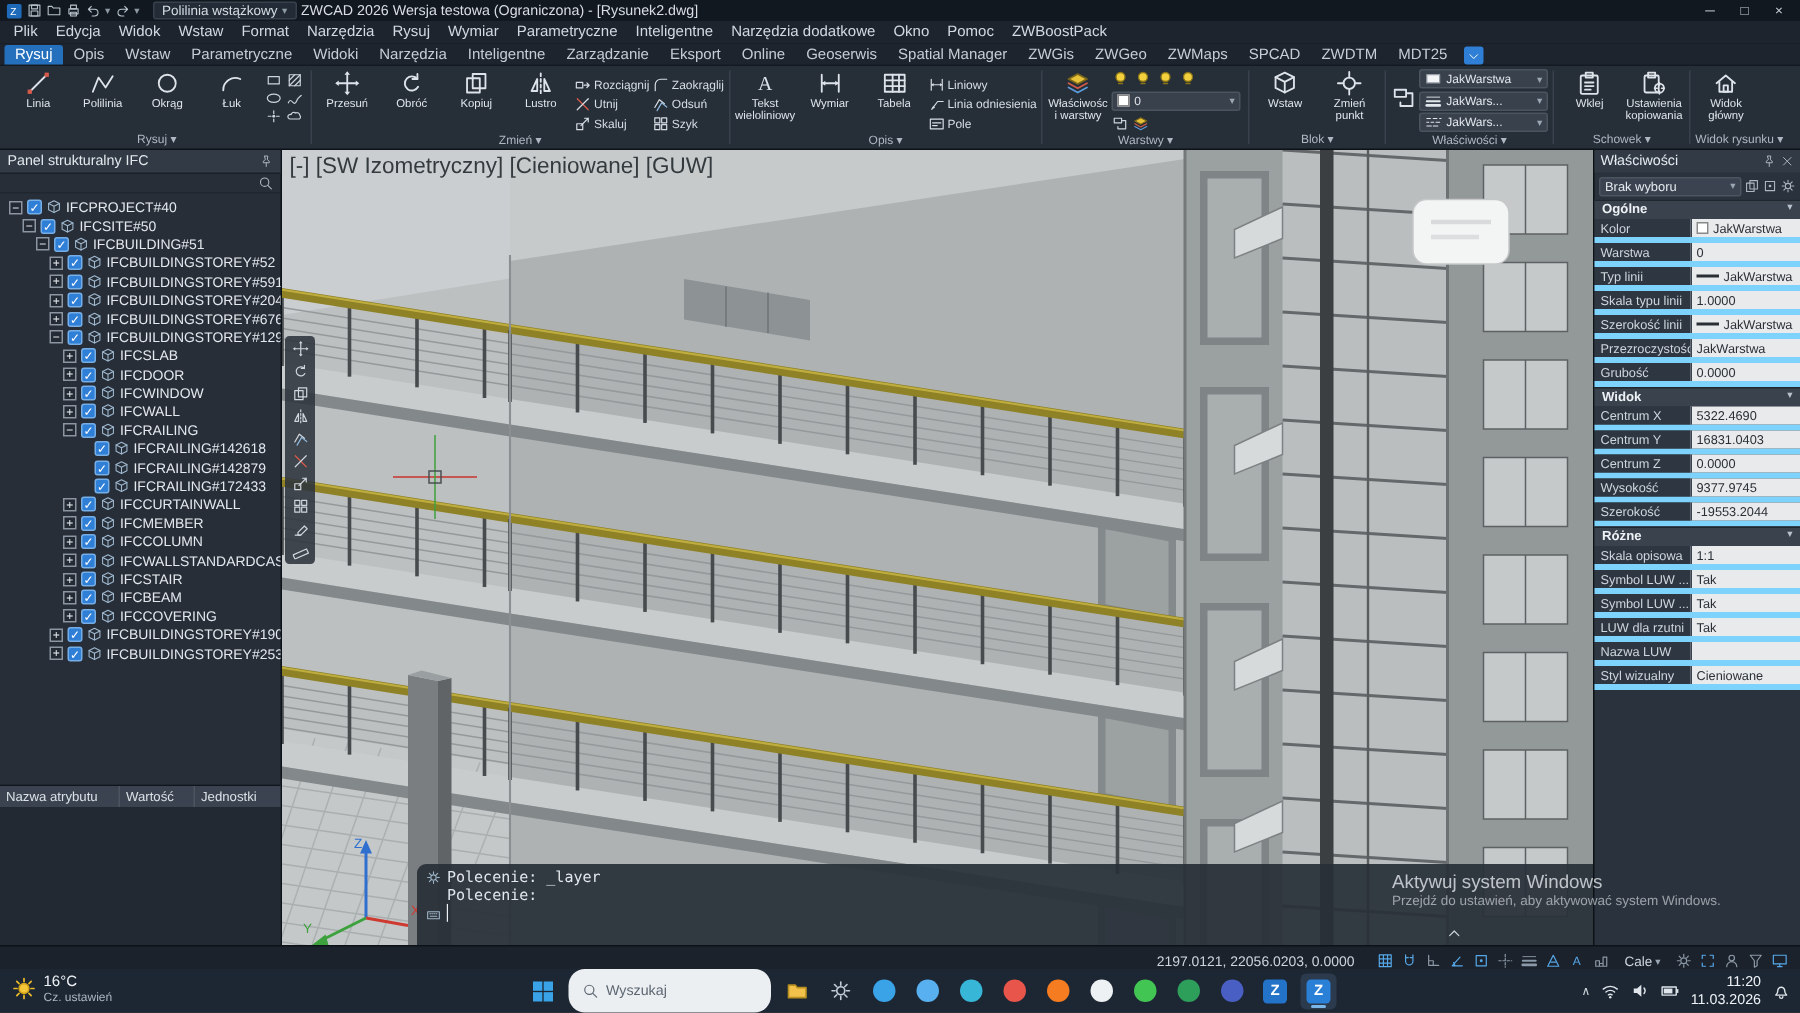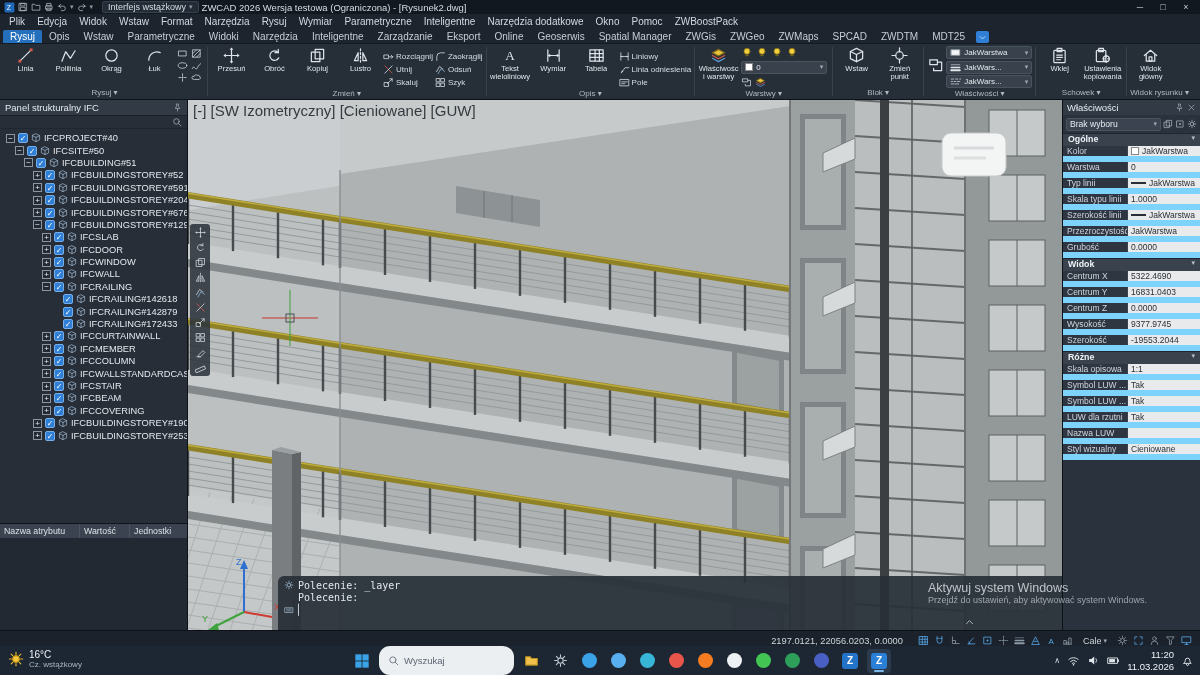--- a/index.html
+++ b/index.html
@@ -81,21 +81,21 @@
 .pp-head{height:15px;background:#313a45;display:flex;align-items:center;gap:3px;padding:0 4px;color:#e6ebf0;font-size:9.5px;flex:none}
 .pp-head .pp-title{flex:1;white-space:nowrap;overflow:hidden}
 .pp-ic{color:#aeb8c2;display:flex}
 .pp-selrow{height:18px;display:flex;align-items:center;gap:2px;padding:1px 3px;flex:none}
 .pp-select{flex:1;height:13px;background:#3a434f;border:1px solid #4a5560;color:#e6ebf0;font-size:8.6px;display:flex;align-items:center;padding:0 3px;border-radius:2px;gap:2px}
 .pp-select .v{flex:1;overflow:hidden;white-space:nowrap}
 .ppcaret{font-size:7px;color:#9aa6b2}
 .pps{height:13px;background:#39424d;color:#eef2f6;font-size:8.8px;font-weight:bold;display:flex;align-items:flex-start;padding:0 5px;border-top:1px solid #20262e;flex:none}
 .pps .sp{flex:1}
 .pps .car{font-weight:normal;font-size:7px;color:#b8c2cc}
-.ppr{display:flex;height:16px;border-bottom:6px solid #7dd3fc;flex:none}
+.ppr{display:flex;height:16px;border-bottom:4px solid #7dd3fc;flex:none}
 .ppr-l{width:64px;color:#cfd6dd;font-size:8.5px;display:flex;align-items:center;padding:0 4px;background:#2e3641;white-space:nowrap;overflow:hidden;flex:none}
 .ppr-v{flex:1;background:#e8eaec;color:#2a2f35;font-size:8.5px;display:flex;align-items:center;padding:0 3px;gap:3px;border-left:1px solid #3a434f;white-space:nowrap;overflow:hidden}
 .ppsw{width:8px;height:8px;background:#fff;border:1px solid #888;flex:none}
 .ppline{width:15px;height:2px;background:#2a2f35;flex:none}
 
 
 #statusbar{left:0;top:630px;width:1200px;height:16px;background:#1b222c;display:flex;align-items:flex-end;gap:5px;padding:0 8px;justify-content:flex-end;border-top:1px solid #0d1218}
 #sb-coords{color:#cdd5dd;font-size:9.3px;margin-right:10px;white-space:nowrap}
 .sic{display:flex;color:#8c99a6}
 .sic.active{color:#56a8e8}
@@ -164,21 +164,21 @@
         </svg>
       </span>
     <span class="tb-caret">▾</span>
     <span class="tb-btn" data-icon="redo">
         <svg width="10" height="10" viewBox="0 0 18 18" fill="none" stroke="currentColor" stroke-width="1.3" stroke-linecap="round" stroke-linejoin="round">
           <path d="M14.5 7.5 11 4M14.5 7.5 11 11M14.5 7.5H7a4 4 0 0 0 0 8h3"></path>
         </svg>
       </span>
     <span class="tb-caret">▾</span>
     <span class="tb-iface">
-        <span>Interfejs wstążkowy</span>
+        <span>Polilinia wstążkowy</span>
         <span class="tb-caret">▾</span>
       </span>
     <span class="tb-title">ZWCAD 2026 Wersja testowa (Ograniczona) - [Rysunek2.dwg]</span>
     <span class="tb-win">─</span>
     <span class="tb-win">□</span>
     <span class="tb-win">×</span>
   </div>
 
   <div id="menubar">
       <span class="menu-item">Plik</span>
@@ -1532,21 +1532,21 @@
   <div id="taskbar">
     <div id="tb-weather">
       <span class="ic" data-icon="sun">
           <svg width="16" height="16" viewBox="0 0 18 18" fill="none" stroke="currentColor" stroke-width="1.3" stroke-linecap="round" stroke-linejoin="round">
             <circle cx="9" cy="9" r="3.6" fill="#f4c63a" stroke="#d8a418"></circle>
             <path d="M9 1.5v2.3M9 14.2v2.3M1.5 9h2.3M14.2 9h2.3M3.6 3.6l1.7 1.7M12.7 12.7l1.7 1.7M14.4 3.6l-1.7 1.7M5.3 12.7l-1.7 1.7" stroke="#e8b82a"></path>
           </svg>
         </span>
       <span>
         <div class="tbw-t">16°C</div>
-        <div class="tbw-d">Cz. wstążkowy</div>
+        <div class="tbw-d">Cz. ustawień</div>
       </span>
     </div>
     <div id="tb-center">
       <span class="tb-app">
           <span class="gl" data-icon="winlogo">
             <svg width="16" height="16" viewBox="0 0 18 18" fill="none" stroke="currentColor" stroke-width="1.3" stroke-linecap="round" stroke-linejoin="round">
               <rect x="1.5" y="1.5" width="7" height="7" fill="#3aa3e8" stroke="none"></rect>
               <rect x="9.5" y="1.5" width="7" height="7" fill="#3aa3e8" stroke="none"></rect>
               <rect x="1.5" y="9.5" width="7" height="7" fill="#3aa3e8" stroke="none"></rect>
               <rect x="9.5" y="9.5" width="7" height="7" fill="#3aa3e8" stroke="none"></rect>

